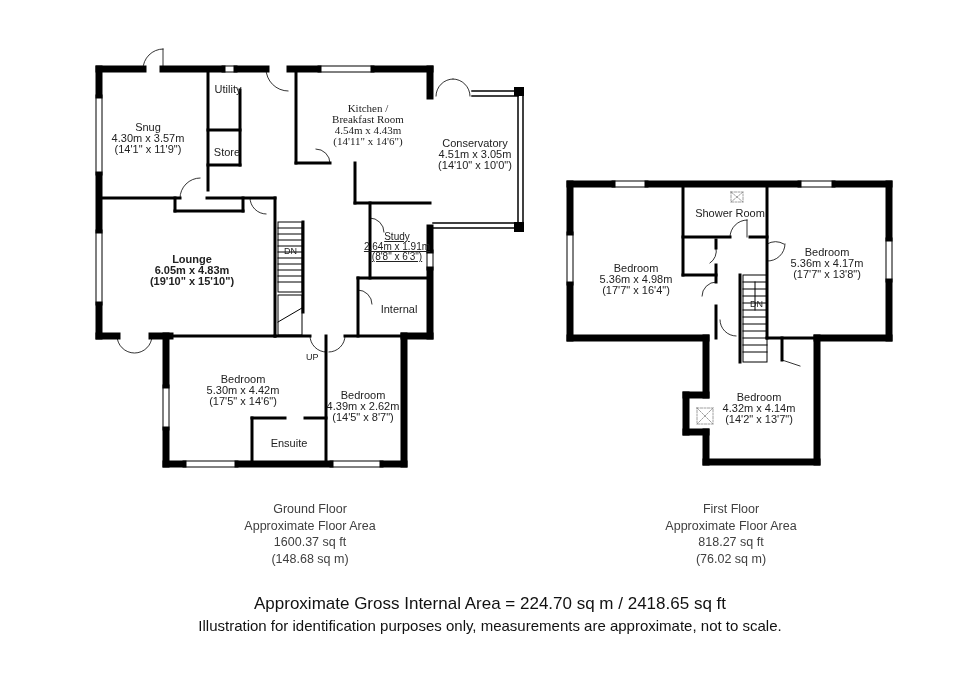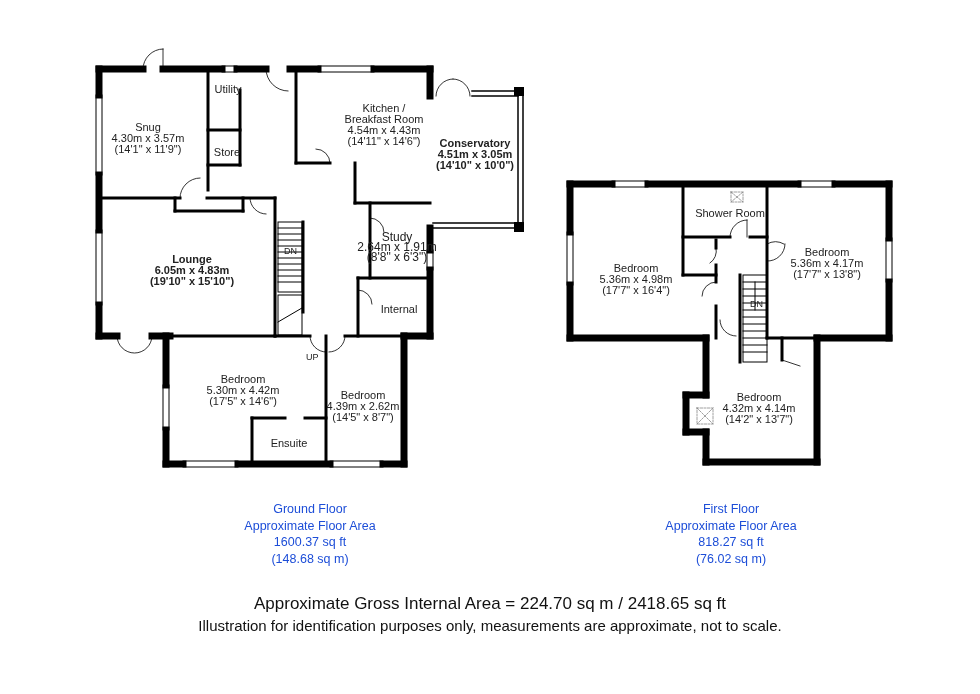--- a/index.html
+++ b/index.html
@@ -1,22 +1,22 @@
 <!DOCTYPE html>
 <html><head>
 <meta charset="utf-8">
 <style>
   html, body { margin:0; padding:0; background:#ffffff; }
   body { width:980px; height:694px; position:relative; overflow:hidden; font-family:"Liberation Sans", sans-serif; color:#222; }
   svg.plan { position:absolute; left:0; top:0; }
   .lbl { position:absolute; text-align:center; font-size:11px; line-height:11px; color:#222; transform:translateX(-50%); white-space:nowrap; }
-  .lbl.small { font-size:12px; line-height:10px; }
+  .lbl.small { font-size:10px; line-height:10px;text-decoration:underline; }
   .lbl div { margin:0; }
   .stair { position:absolute; font-size:9px; color:#222;margin-top:34px; }
-  .summary { position:absolute; text-align:center; font-size:12.5px; line-height:16.5px; color:#1d4ed8; transform:translateX(-50%); white-space:nowrap; }
+  .summary { position:absolute; text-align:center; font-size:12.5px; line-height:16.5px; color:#404040; transform:translateX(-50%); white-space:nowrap; }
   .footer { position:absolute; left:0; width:980px; text-align:center; color:#111; }
   .footer .gia { position:absolute; top:594px; width:980px; font-size:17px; }
   .footer .disc { position:absolute; top:617px; width:980px; font-size:15px; }
 </style>
 </head>
 <body>
 
 <svg class="plan" width="980" height="694" viewBox="0 0 980 694" xmlns="http://www.w3.org/2000/svg">
   <g fill="none" stroke="#000" stroke-linecap="square">
 
@@ -206,27 +206,27 @@
   <div>Snug</div>
   <div>4.30m x 3.57m</div>
   <div>(14'1" x 11'9")</div>
 </div>
 <div class="lbl" style="left:228px;top:84px;">
   <div>Utility</div>
 </div>
 <div class="lbl" style="left:227px;top:147px;">
   <div>Store</div>
 </div>
-<div class="lbl" style="left:384px;top:103px;">
+<div class="lbl" style="left:368px;top:103px;font-family:Liberation Serif, serif;">
   <div>Kitchen /</div>
   <div>Breakfast Room</div>
   <div>4.54m x 4.43m</div>
   <div>(14'11" x 14'6")</div>
 </div>
-<div class="lbl" style="left:475px;top:138px;font-weight:bold;">
+<div class="lbl" style="left:475px;top:138px;">
   <div>Conservatory</div>
   <div>4.51m x 3.05m</div>
   <div>(14'10" x 10'0")</div>
 </div>
 <div class="lbl" style="left:192px;top:254px;font-weight:bold;">
   <div>Lounge</div>
   <div>6.05m x 4.83m</div>
   <div>(19'10" x 15'10")</div>
 </div>
 <div class="lbl small" style="left:397px;top:232px;">

